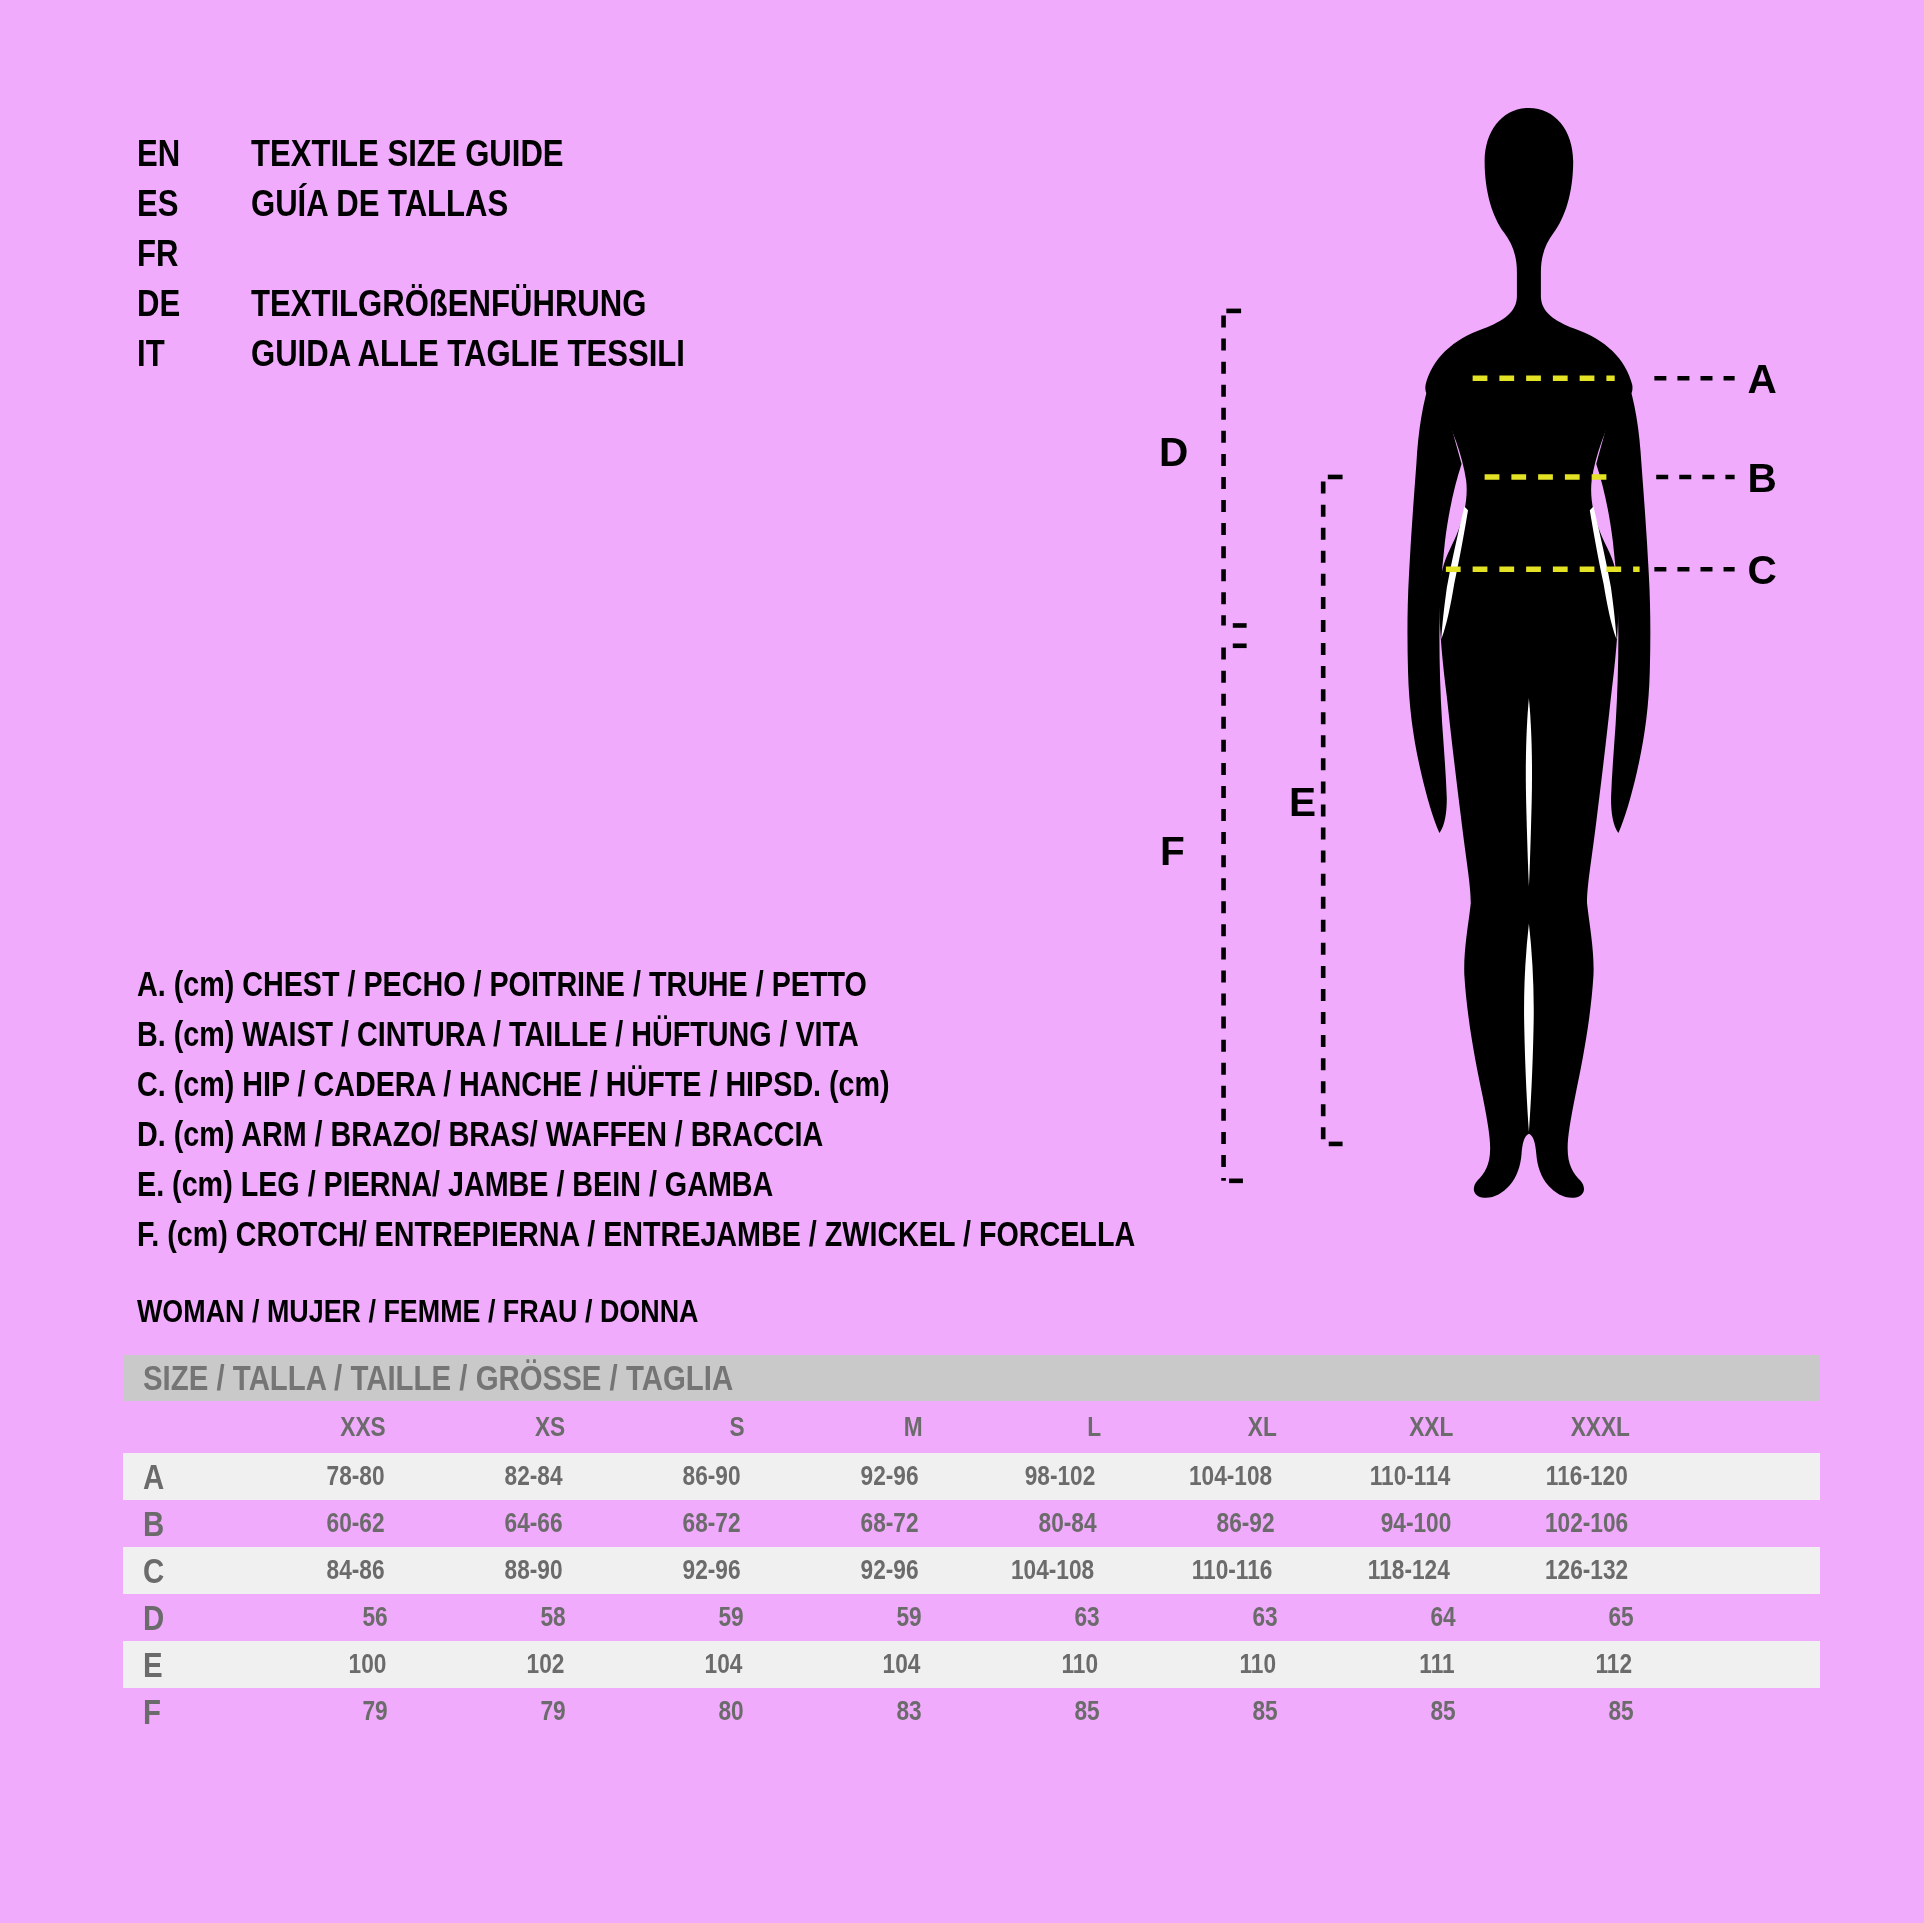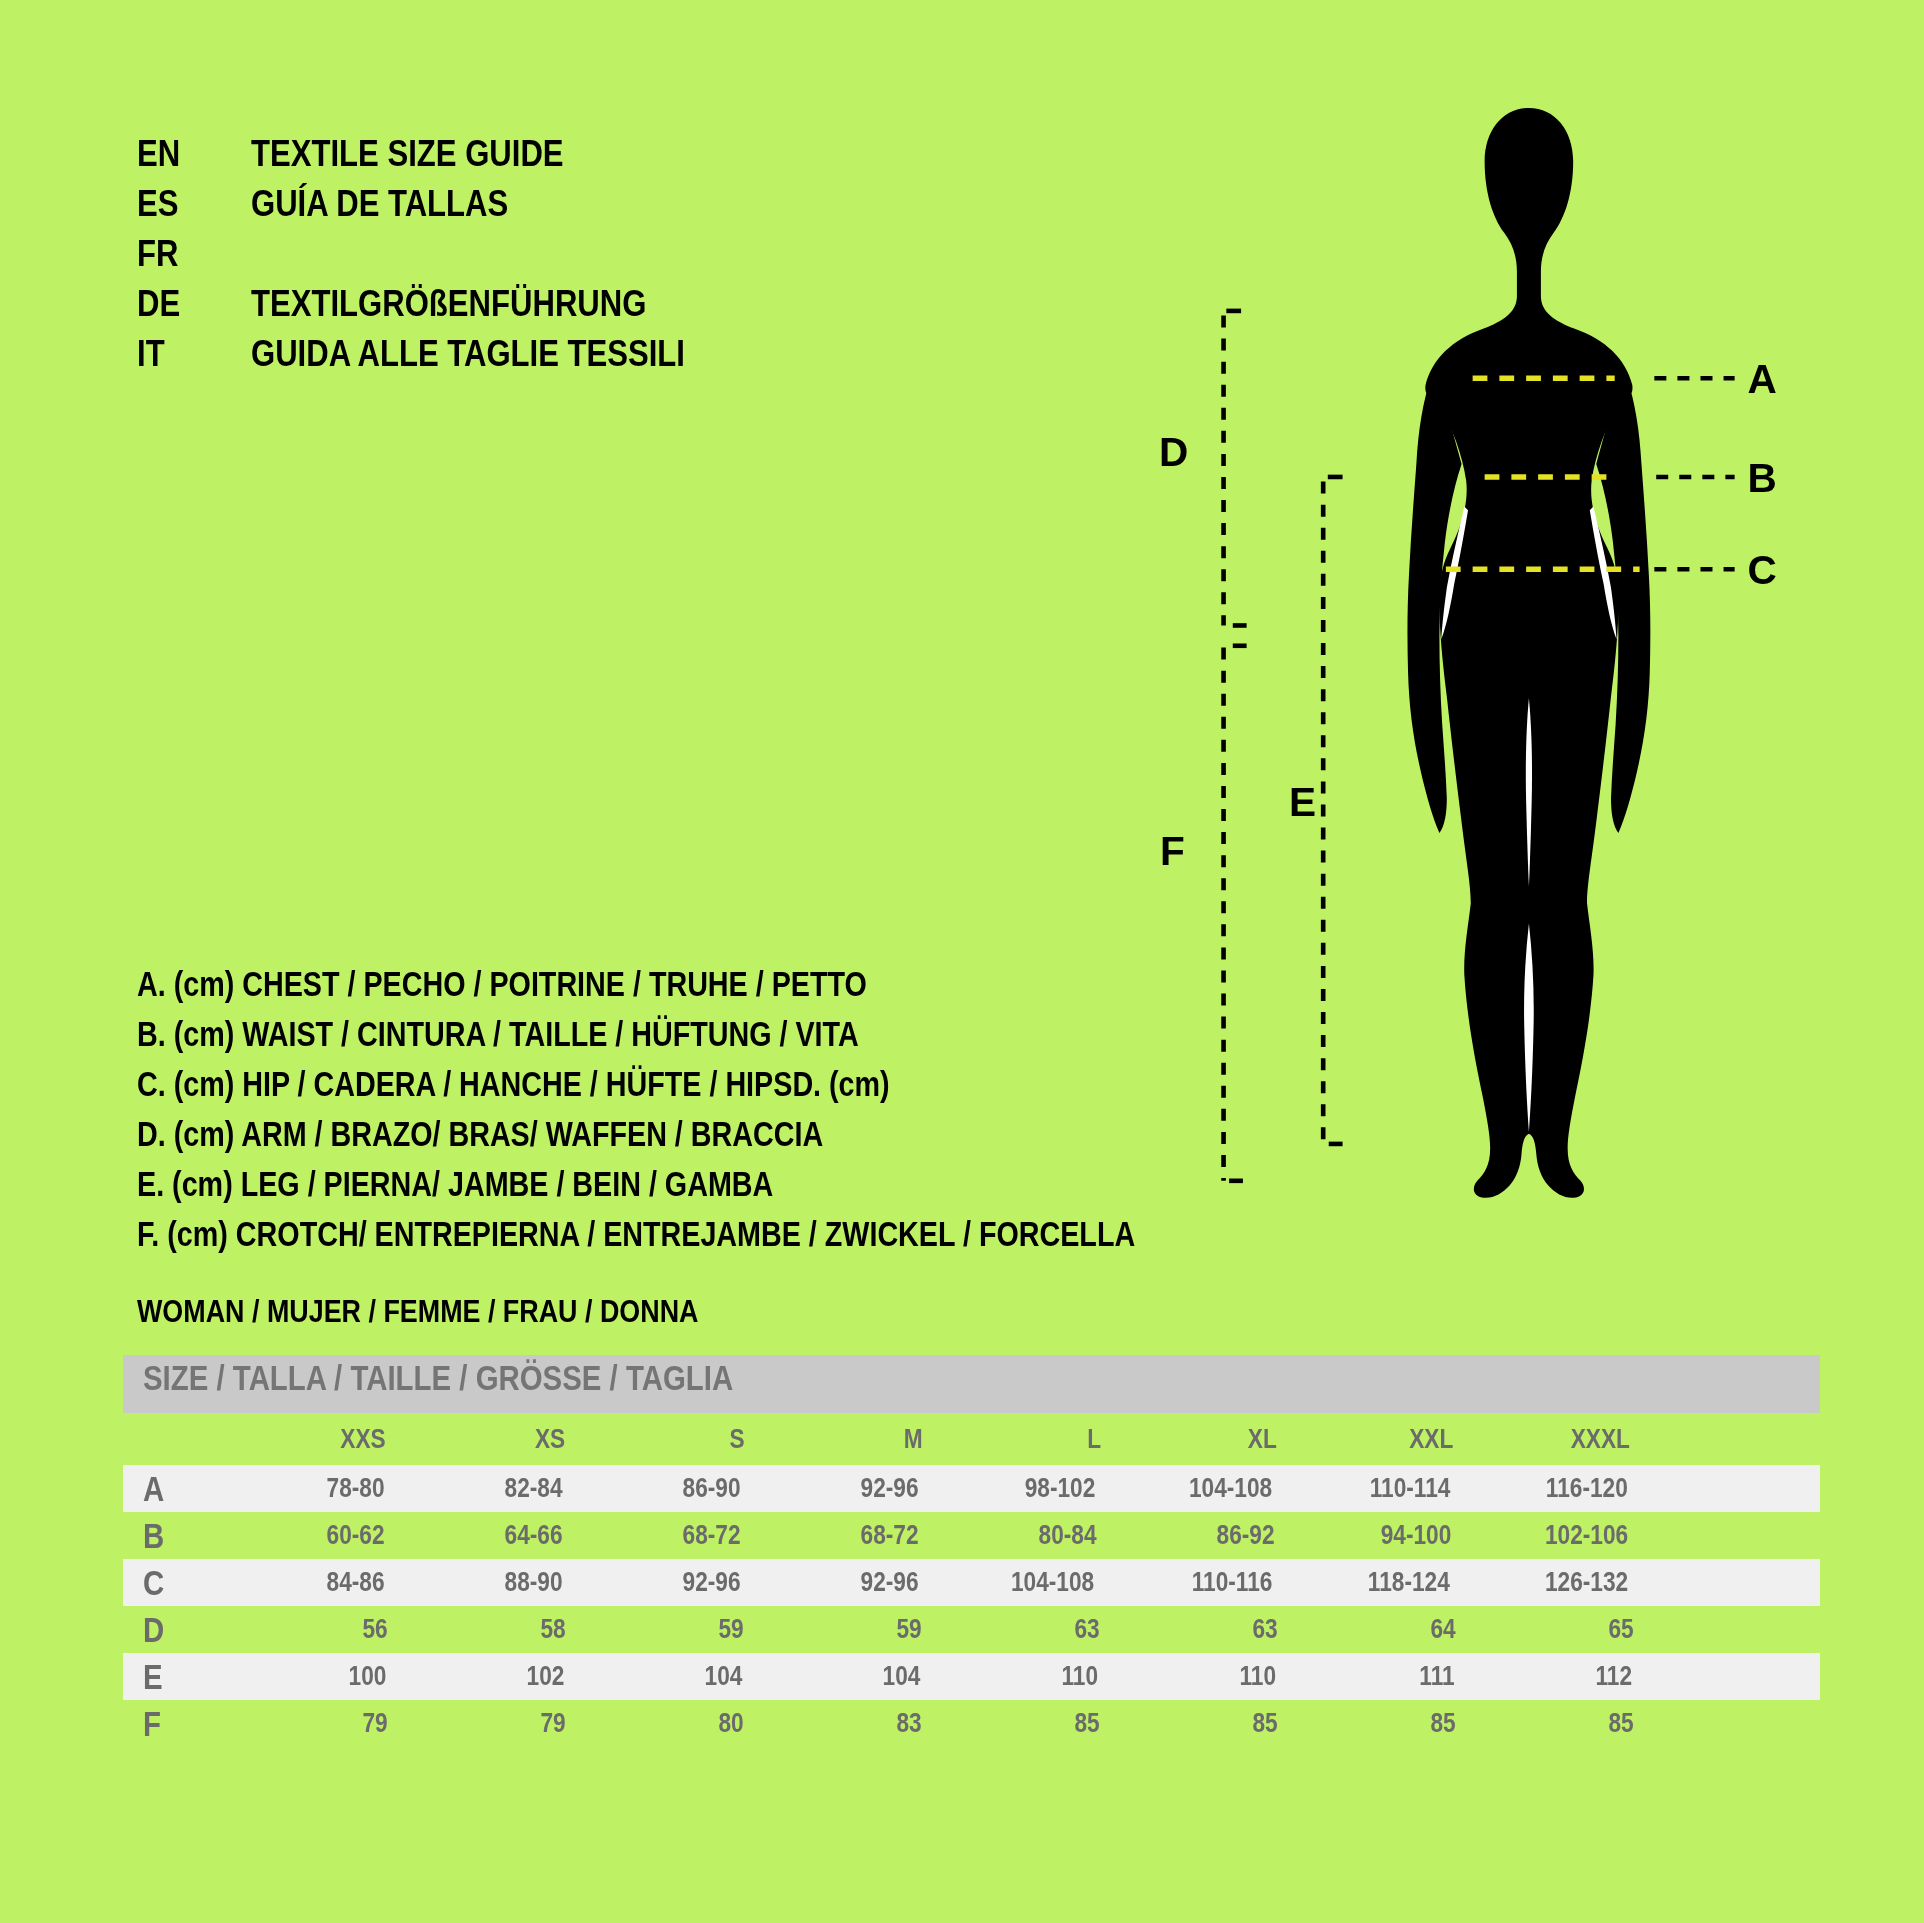--- a/index.html
+++ b/index.html
@@ -1,17 +1,17 @@
 <!DOCTYPE html>
 <html style="font-size:14.8px"><head>
 <meta charset="utf-8">
 <style>
   html, body { margin:0; padding:0; background:#ffffff; }
   .canvas {
-    position:relative; width:1924px; height:1923px; background:#bef264;
+    position:relative; width:1924px; height:1923px; background:#f0abfc;
     font-family:"Liberation Sans", sans-serif; color:#000; overflow:hidden;
   }
   .cx { display:inline-block; transform:scaleX(0.84); transform-origin:0 50%; white-space:nowrap; }
   .cxc { transform-origin:50% 50%; }
 
   
   .lang-block { position:absolute; left:137px; top:129px; }
   .lang-row { height:50px; display:flex; align-items:center; }
   .lang-code { width:114px; font-size:37px; font-weight:bold; }
   .lang-text { font-size:37px; font-weight:bold; }
@@ -23,21 +23,21 @@
   
   .legend-block { position:absolute; left:137px; top:959px; }
   .legend-line { height:50px; display:flex; align-items:center; font-size:35px; font-weight:bold; }
   .legend-line .cx { transform:scaleX(0.82); }
 
   
   .gender-line { position:absolute; left:137px; top:1286px; height:50px; display:flex; align-items:center; font-size:32px; font-weight:bold; }
 
   
   .size-table { position:absolute; left:123px; top:1355px; width:1697px; }
-  .tbl-header { height:58px; line-height:46px; background:#c9c9c9; color:#757575; font-size:35px; font-weight:bold; padding-left:20px; box-sizing:border-box; }
+  .tbl-header { height:46px; line-height:46px; background:#c9c9c9; color:#757575; font-size:35px; font-weight:bold; padding-left:20px; box-sizing:border-box; }
   .trow { display:flex; align-items:center; }
   .size-row { height:52px; }
   .data-row { height:47px; }
   .shade { background:#f0f0f0; }
   .cell { width:178px; text-align:right; font-size:27px; font-weight:bold; color:#6b6b6b; }
   .label-cell { width:89px; text-align:left; padding-left:20px; box-sizing:border-box; font-size:35px; font-weight:bold; color:#6b6b6b; }
 </style>
 </head>
 <body>
 

